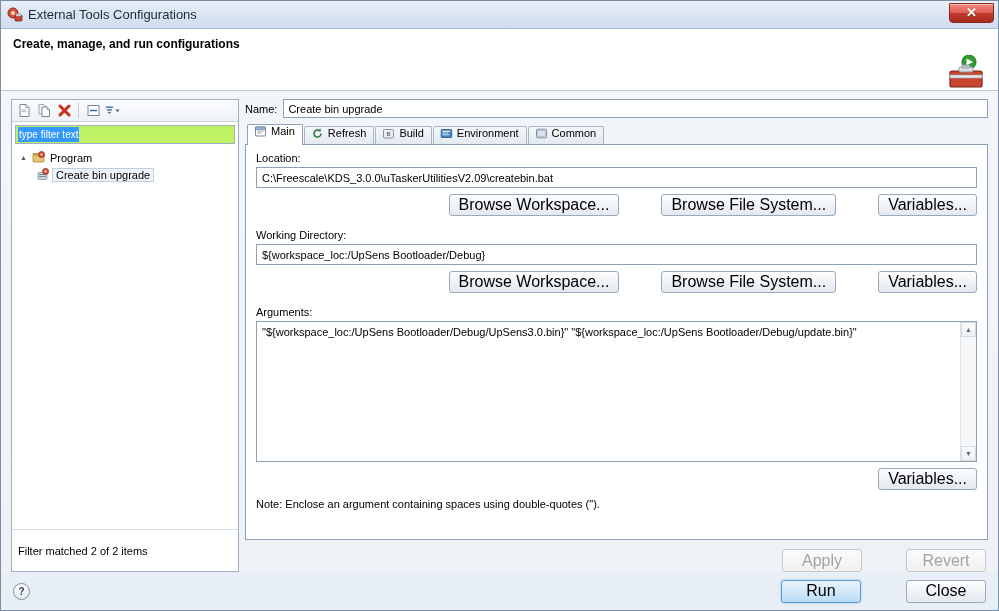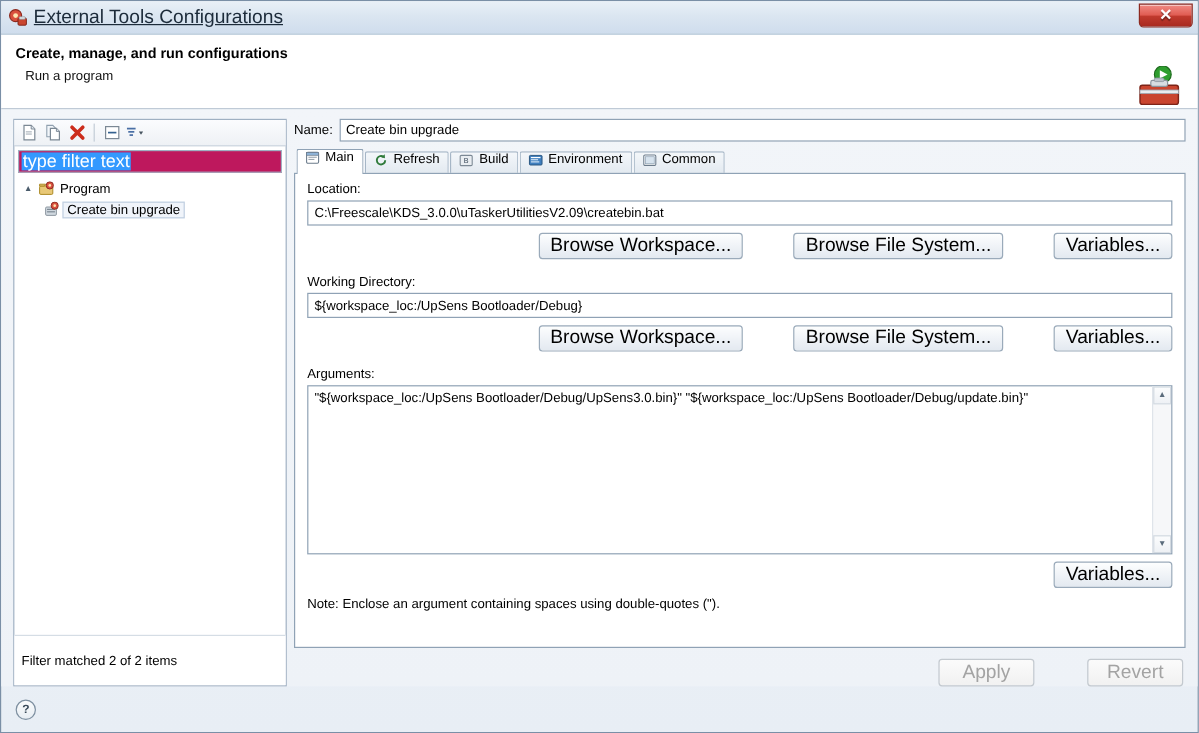--- a/index.html
+++ b/index.html
@@ -30,26 +30,25 @@
     padding: 0 2px 0 6px;
     position: relative;
   }
   .title-icon {
     width: 16px; height: 16px;
     margin-right: 5px;
     position: relative;
     flex: 0 0 auto;
   }
   .title-text {
-    font-size: 16px;
+    font-size: 13px;
     color: #1c2b3a;
     flex: 1 1 auto;
     white-space: nowrap;
     overflow: hidden;
-    text-decoration: underline;
   }
   .close-btn {
     width: 45px; height: 20px;
     margin-right: 2px;
     background: linear-gradient(to bottom, #f08b84 0%, #e05c52 48%, #c13a2e 52%, #a82a20 100%);
     border: 1px solid #8d2a20;
     border-radius: 0 0 4px 4px;
     box-shadow: inset 0 1px 0 rgba(255,255,255,0.5);
     display: flex;
     align-items: center;
@@ -129,23 +128,23 @@
   .filter-input-sel {
     background: #3399ff;
     color: #fff;
     display: inline-block;
     padding: 0 1px;
   }
   .filter-fake {
     width: 100%;
     height: 19px;
     border: 1px solid #9fb0c2;
-    background: #be185d;
+    background: #bef264;
     padding: 1px 2px;
-    font-size: 15px;
+    font-size: 10px;
     line-height: 15px;
     color: #000;
   }
   .tree {
     flex: 1 1 auto;
     padding: 5px 0 0 6px;
     font-size: 11px;
     color: #000;
     overflow: hidden;
   }
@@ -363,21 +362,20 @@
       </svg>
     </div>
     <div class="title-text">External Tools Configurations</div>
     <div class="close-btn">
       <span class="close-x">✕</span>
     </div>
   </div>
 
   <div class="header">
     <div class="header-title">Create, manage, and run configurations</div>
-    <div class="header-sub">Run a program</div>
     <div class="header-art">
       <svg width="52" height="38" viewBox="0 0 52 38">
         <circle cx="37" cy="7" r="7" fill="#2f9e2f" stroke="#1d6b1d" stroke-width="1"></circle>
         <polygon points="34.5,3.5 41,7 34.5,10.5" fill="#ffffff"></polygon>
         <rect x="18" y="16" width="32" height="16" rx="2" fill="#c9452f" stroke="#7d2418" stroke-width="1.2"></rect>
         <rect x="18" y="20" width="32" height="3" fill="#e8ecef" stroke="#9aa4ae" stroke-width="0.7"></rect>
         <rect x="27" y="12" width="14" height="5" rx="1.5" fill="#d8dde2" stroke="#8a949e" stroke-width="1"></rect>
         <rect x="30" y="10" width="8" height="3" rx="1" fill="#b9c1c9" stroke="#8a949e" stroke-width="0.7"></rect>
       </svg>
     </div>
@@ -556,14 +554,18 @@
 
       <div class="bottom-btns">
         <button class="btn disabled btn-wide">Apply</button>
         <button class="btn disabled btn-wide">Revert</button>
       </div>
     </div>
   </div>
 
   <div class="footer">
     <div class="help-circle">?</div>
+    <div class="footer-right">
+      <button class="btn primary btn-wide">Run</button>
+      <button class="btn btn-wide">Close</button>
+    </div>
   </div>
 </div>
 
 </body></html>

